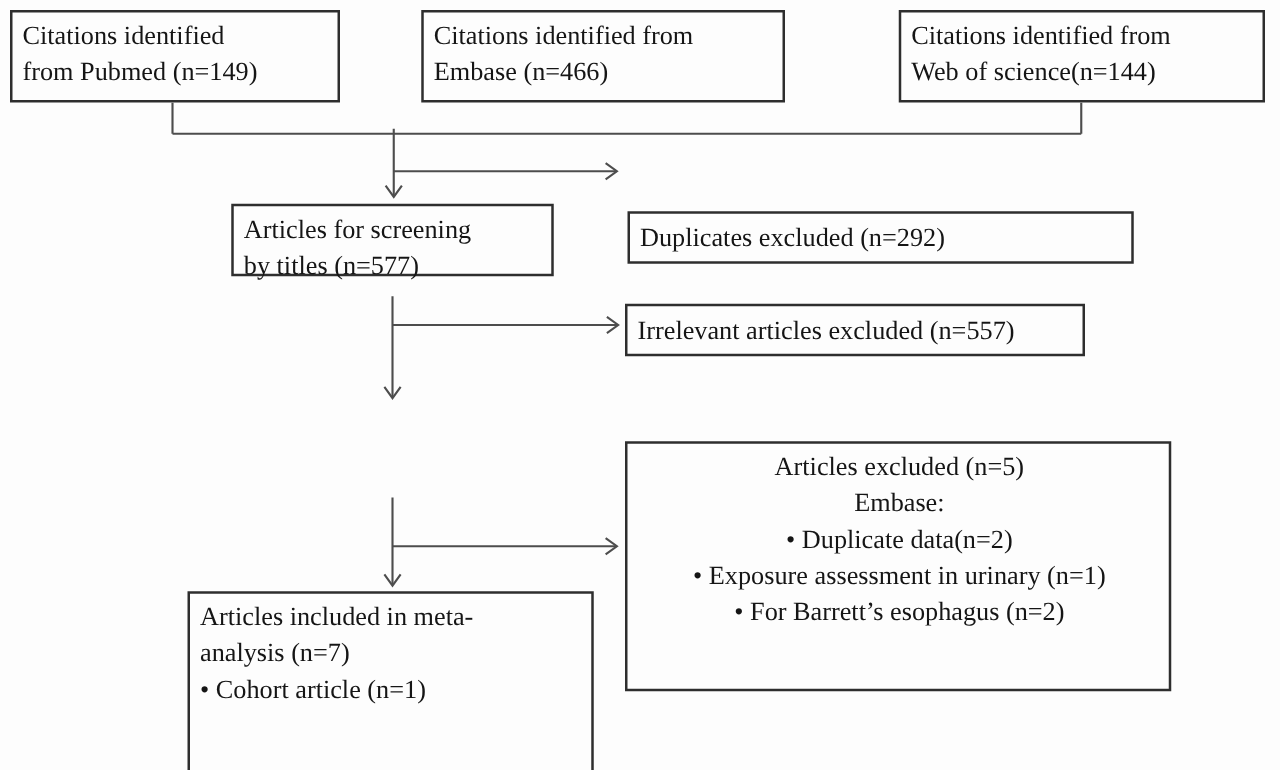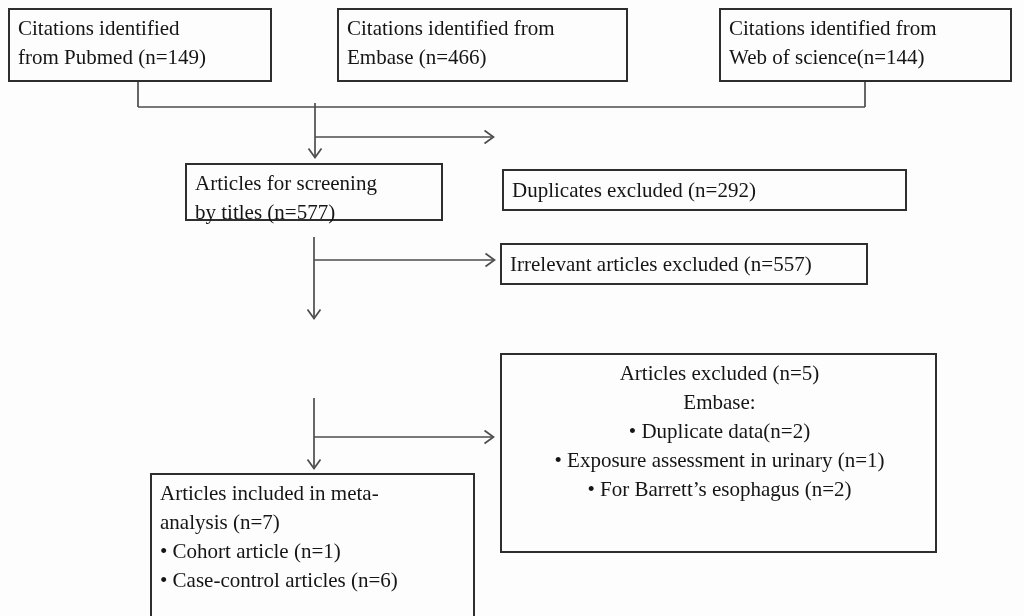--- a/index.html
+++ b/index.html
@@ -98,16 +98,15 @@
     <span class="ln">Embase:</span>
     <span class="ln">• Duplicate data(n=2)</span>
     <span class="ln">• Exposure assessment in urinary (n=1)</span>
     <span class="ln">• For Barrett’s esophagus (n=2)</span>
   </div>
 
   <div class="box" id="box-included">
     <span class="ln">Articles included in meta-</span>
     <span class="ln">analysis (n=7)</span>
     <span class="ln">• Cohort article (n=1)</span>
-    <span class="ln">• Case-control articles (n=6)</span>
   </div>
 
 </div>
 
 </body></html>

